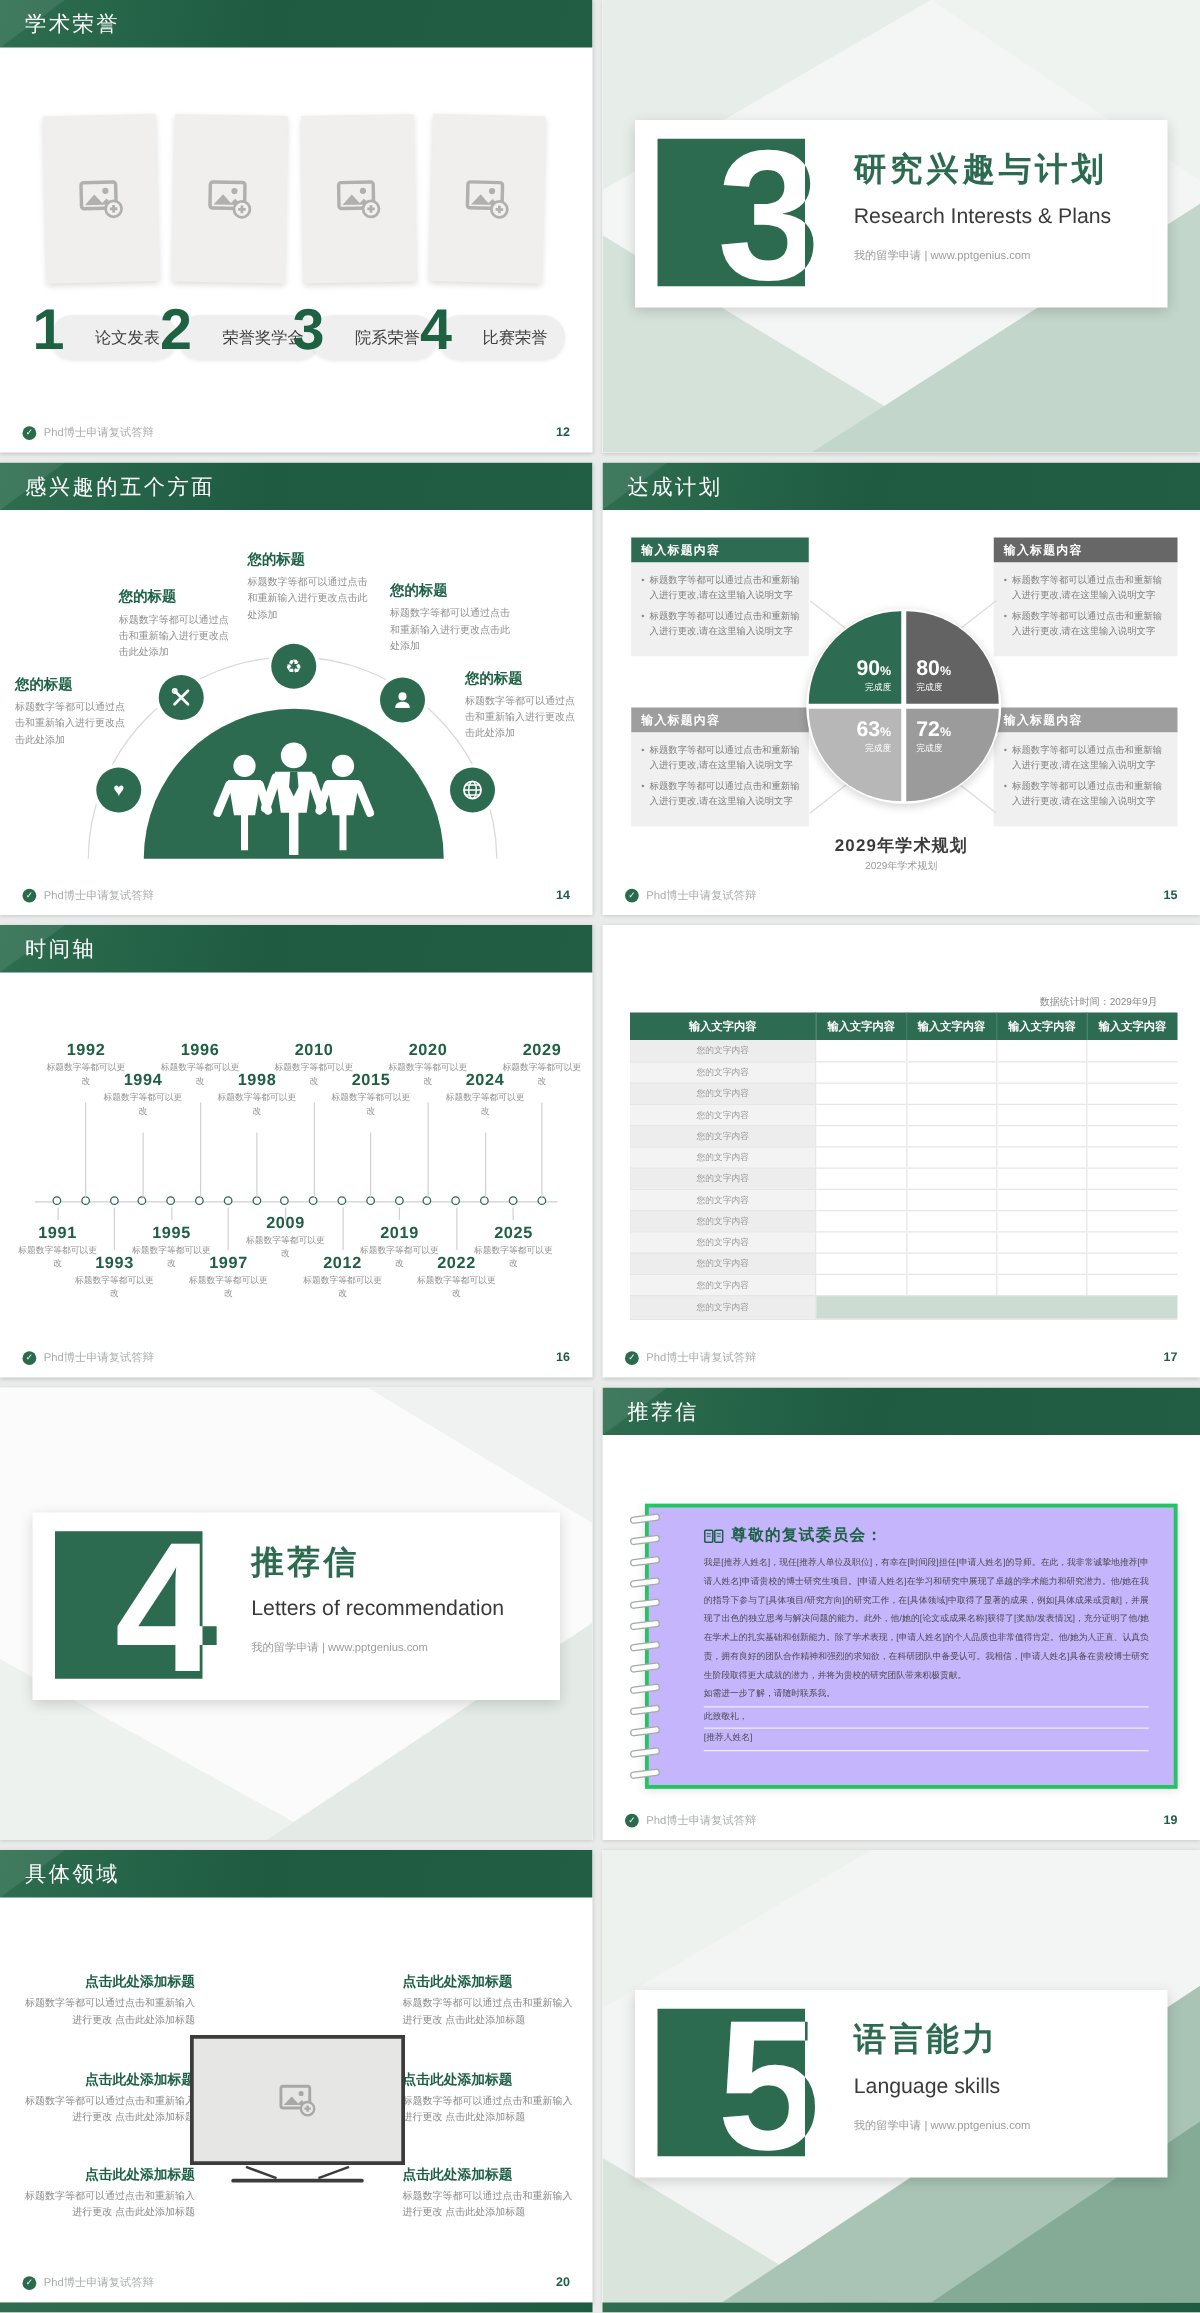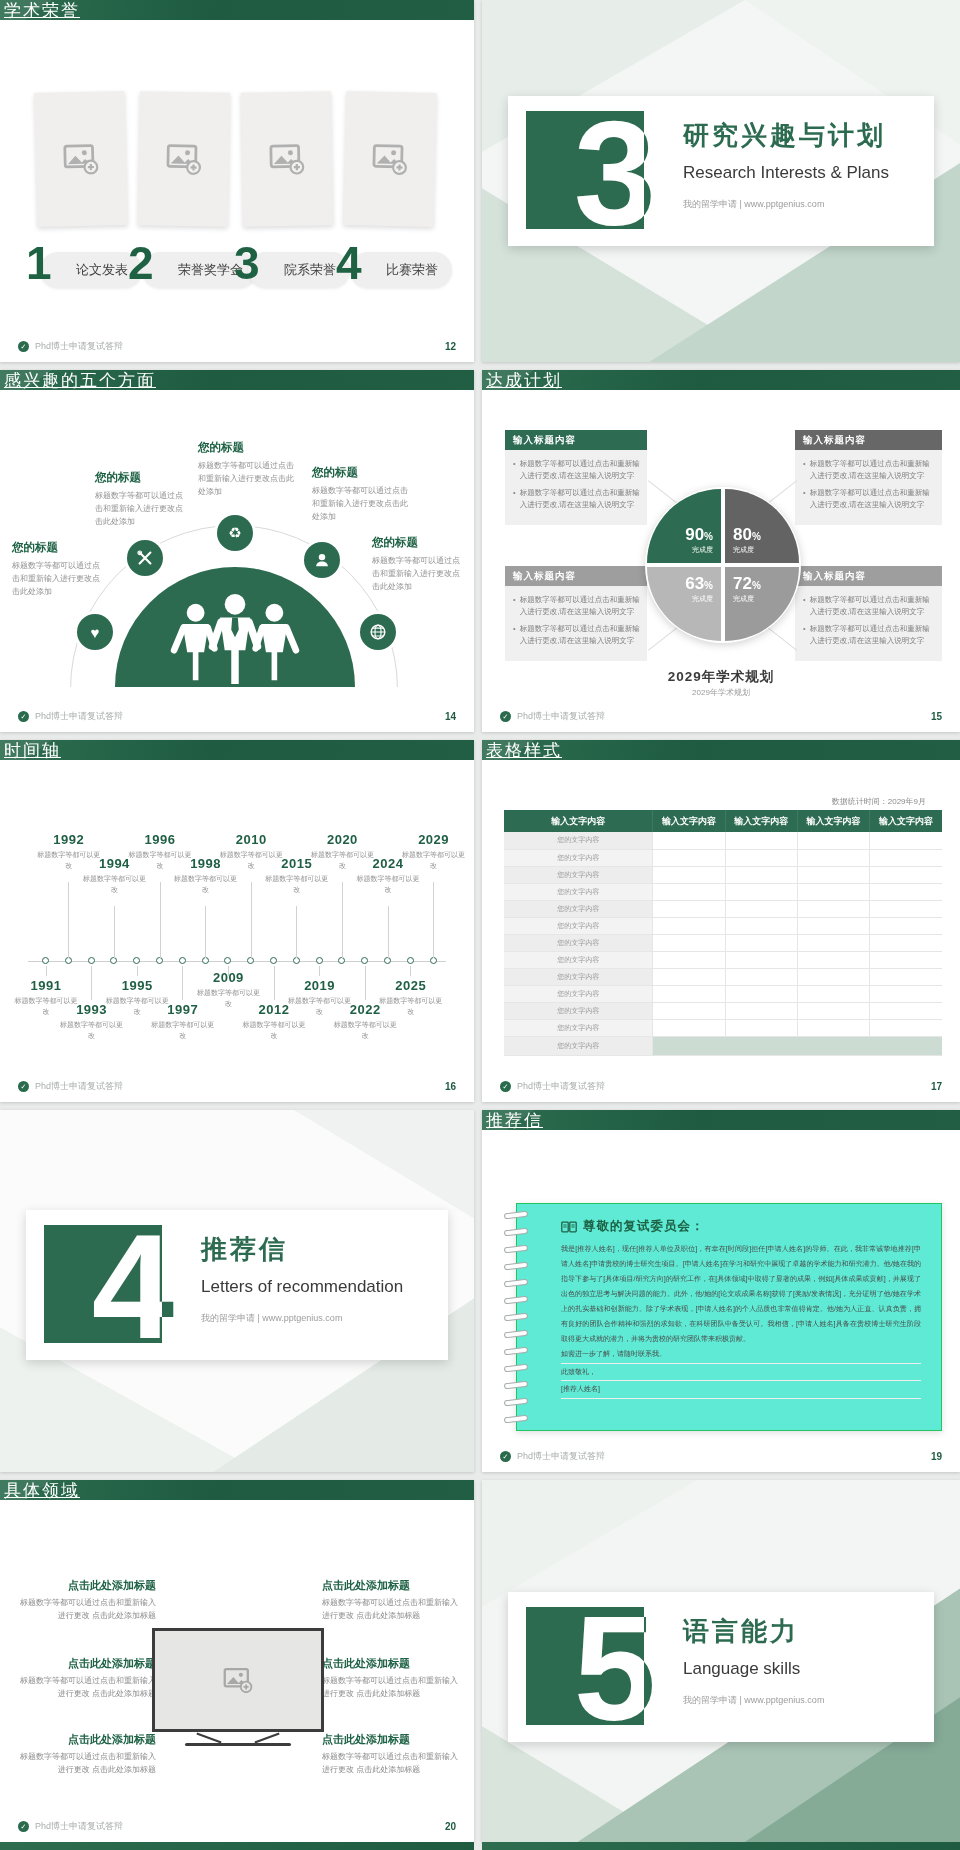--- a/index.html
+++ b/index.html
@@ -2,21 +2,21 @@
 <html><head>
 <meta charset="utf-8">
 <style>
 *{margin:0;padding:0;box-sizing:border-box;}
 html,body{width:960px;}
 body{height:1850px;background:#e9eaea;font-family:"Liberation Sans","DejaVu Sans",sans-serif;position:relative;overflow:hidden;}
 .grid{display:grid;grid-template-columns:474px 478px;grid-template-rows:repeat(5,362px);gap:8px;width:960px;}
 .slide{position:relative;background:#fff;overflow:hidden;box-shadow:0 1px 3px rgba(0,0,0,.16);}
 
 
-.s-head{position:absolute;top:0;left:0;right:0;height:20px;background:linear-gradient(100deg,#2e6d50 0%,#1e5b41 45%,#215e44 100%);color:#fff;font-size:17px;letter-spacing:2px;display:flex;align-items:center;padding-left:4px;z-index:5;text-decoration:underline;}
+.s-head{position:absolute;top:0;left:0;right:0;height:38px;background:linear-gradient(100deg,#2e6d50 0%,#1e5b41 45%,#215e44 100%);color:#fff;font-size:17px;letter-spacing:2px;display:flex;align-items:center;padding-left:20px;z-index:5;}
 .s-head::before{content:"";position:absolute;left:0;top:0;border-left:52px solid rgba(255,255,255,.09);border-bottom:38px solid transparent;}
 .s-foot{position:absolute;left:18px;right:18px;bottom:9px;display:flex;align-items:center;font-size:9px;color:#a9adad;z-index:6;}
 .logo{width:11px;height:11px;border-radius:50%;background:#2a6b4d;margin-right:6px;color:#fff;font-size:7px;line-height:11px;text-align:center;flex:0 0 11px;}
 .logo::after{content:"\2713";}
 .s-page{margin-left:auto;color:#1d5c41;font-weight:bold;font-size:10px;}
 
 
 .polaroid{position:absolute;width:90px;height:134px;background:#f0efee;box-shadow:0 2px 5px rgba(0,0,0,.14);display:flex;align-items:center;justify-content:center;}
 .p1{left:36px;top:92px;transform:rotate(-1.4deg);}
 .p2{left:139px;top:92px;transform:rotate(1deg);}
@@ -126,21 +126,21 @@
 .tbl th{background:#2d6b52;color:#fff;font-size:9px;font-weight:bold;height:22px;border-left:1px solid #3c7a61;}
 .tbl th:first-child{border-left:none;width:34%;}
 .tbl th.c{width:16.5%;}
 .tbl td{height:17px;border-bottom:1px solid #e6e6e6;}
 .tlabel{background:#ededed;font-size:7px;color:#9a9a9a;text-align:center;}
 tr:nth-child(even) .tlabel{background:#f3f3f3;}
 .tcell{background:#fff;border-left:1px solid #e6e6e6;}
 .tcell.hl{background:#cddcd2;height:19px;}
 
 
-.paper{position:absolute;left:34px;top:93px;width:426px;height:228px;background:#5eead4;border:1px solid #22c55e;box-shadow:0 2px 7px rgba(0,0,0,.13);overflow:hidden;}
+.paper{position:absolute;left:34px;top:93px;width:426px;height:228px;background:#c4b5fd;border:3px solid #22c55e;box-shadow:0 2px 7px rgba(0,0,0,.13);overflow:hidden;}
 .spiral{position:absolute;left:22px;top:98px;width:32px;height:224px;z-index:4;}
 .coil{position:absolute;left:0;width:24px;height:6px;border:1.5px solid #a3aba8;border-radius:3px;background:#fdfdfd;transform:rotate(-7deg);}
 .letter{position:absolute;inset:0;padding:14px 20px 10px 44px;}
 .sal{display:flex;align-items:center;margin-bottom:6px;}
 .sal .doc{width:16px;height:12px;margin-right:6px;flex:0 0 16px;}
 .sal-t{font-size:12.5px;font-weight:bold;color:#1e6245;letter-spacing:1px;}
 .lbody{font-size:7px;color:#4a4a4a;line-height:2.15;text-align:justify;}
 .lline{font-size:7px;color:#4a4a4a;line-height:2.35;border-bottom:1px solid #eee;}
 
 
@@ -510,23 +510,20 @@
         </div>
       </div>
     <div class="s-foot">
         <span class="logo"></span>
         <span>Phd博士申请复试答辩</span>
         <span class="s-page">16</span>
       </div>
   </div>
 
   <div class="slide">
-    <div class="s-head">
-        <span>表格样式</span>
-      </div>
     <div class="tbl-note">数据统计时间：2029年9月</div>
     <table class="tbl">
       <thead>
         <tr>
           <th>输入文字内容</th>
           <th class="c">输入文字内容</th>
           <th class="c">输入文字内容</th>
           <th class="c">输入文字内容</th>
           <th class="c">输入文字内容</th>
         </tr>

